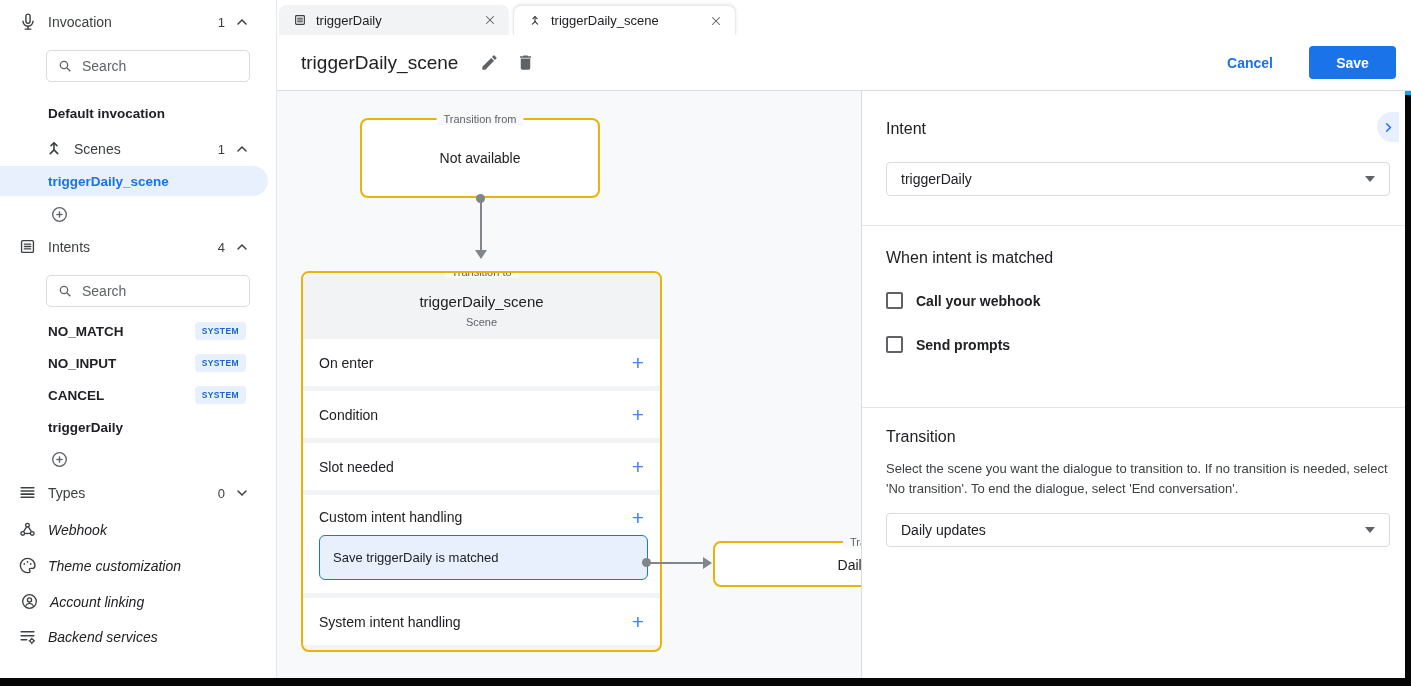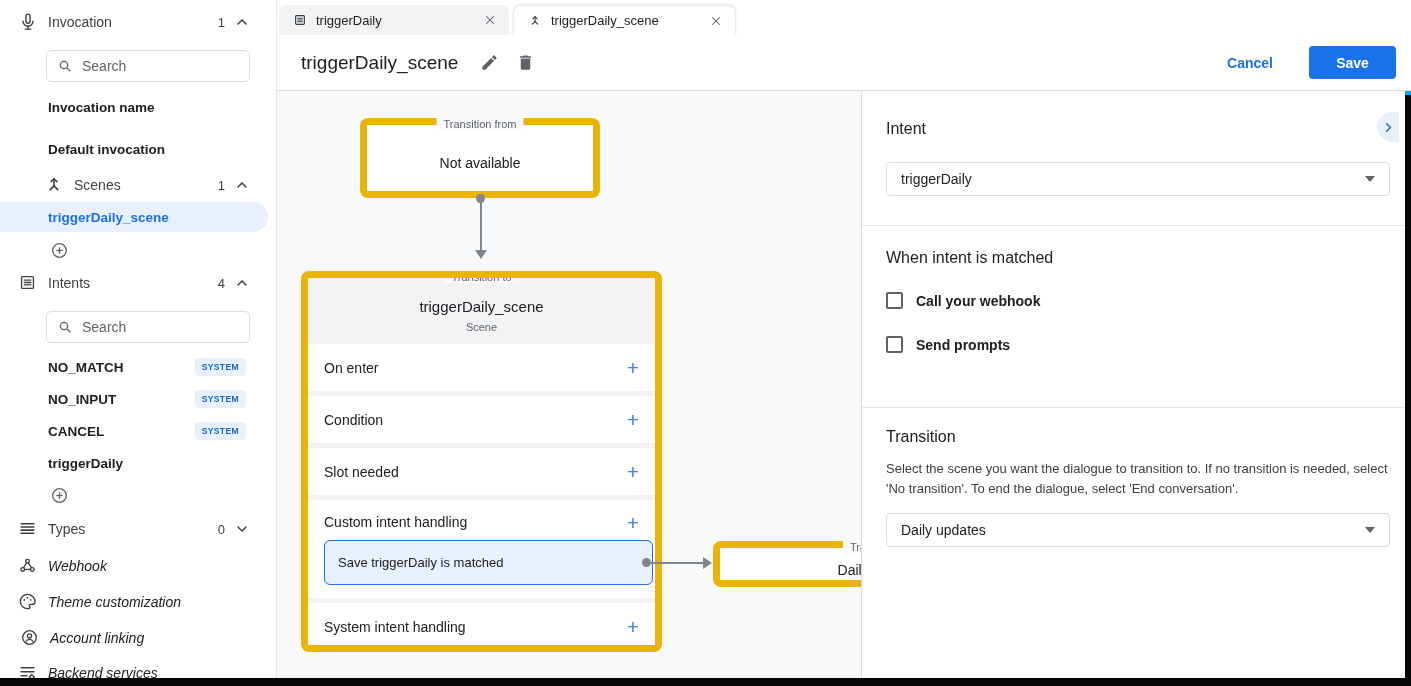--- a/index.html
+++ b/index.html
@@ -41,21 +41,21 @@
   .hdr-ic { width:19px; height:19px; color:#5f6368; cursor:pointer; }
   .hdr-edit { margin-left:22px; }
   .hdr-del { margin-left:17px; }
   .hdr-right { margin-left:auto; display:flex; align-items:center; padding-right:15px; }
   .btn-cancel { color:#1a73e8; font-size:14px; font-weight:bold; padding:8px 16px; cursor:pointer; }
   .btn-save { margin-left:20px; background:#1a73e8; color:#fff; font-size:14px; font-weight:bold; border:0; border-radius:4px; width:87px; height:33px; cursor:pointer; font-family:inherit; }
 
   
   .canvas { position:absolute; left:277px; top:91px; width:584px; height:587px; background:#f8f9fa; overflow:hidden; }
   .legend { position:absolute; top:-7px; left:50%; transform:translateX(-50%); background:#f8f9fa; padding:0 7px; font-size:11px; color:#5f6368; white-space:nowrap; }
-  .gbox { position:absolute; background:#fff; border:7px solid #eab308; border-radius:8px; }
+  .gbox { position:absolute; background:#fff; border:2px solid #eab308; border-radius:8px; }
   .from-box { left:83px; top:27px; width:240px; height:80px; }
   .from-text { position:absolute; left:0; right:0; top:30px; text-align:center; font-size:14px; color:#202124; }
   .dot { position:absolute; width:9px; height:9px; border-radius:50%; background:#80868b; }
   .v-line { position:absolute; left:203px; top:110px; width:1.5px; height:50px; background:#80868b; }
   .arrow-down { position:absolute; left:198px; top:159px; width:0; height:0; border-left:6px solid transparent; border-right:6px solid transparent; border-top:9px solid #80868b; }
   .h-line { position:absolute; top:471px; left:371px; width:57px; height:1.5px; background:#80868b; }
   .arrow-right { position:absolute; left:426px; top:466px; width:0; height:0; border-top:6px solid transparent; border-bottom:6px solid transparent; border-left:9px solid #80868b; }
 
   .scene-card { left:24px; top:180px; width:361px; height:381px; background:#f1f3f4; overflow:hidden; }
   .sc-head { height:66px; background:#f1f3f4; text-align:center; padding-top:20px; }
@@ -120,21 +120,20 @@
     <div class="s-search" style="margin-top:15px;">
       <span>
         <svg viewBox="0 0 24 24" width="16" height="16" fill="none" stroke="currentColor" stroke-width="2">
             <circle cx="10.5" cy="10.5" r="5.5"></circle>
             <line x1="15" y1="15" x2="20" y2="20"></line>
           </svg>
       </span>
       <input placeholder="Search" style="">
     </div>
 
-    <div class="s-item" style="margin-top:14px;">Invocation name</div>
     <div class="s-item" style="margin-top:20px;">Default invocation</div>
 
     <div class="s-head" style="margin-top:12px;padding-left:44px;">
       <span class="s-ic">
         <svg viewBox="0 0 24 24" width="20" height="20" fill="none" stroke="currentColor" stroke-width="1.9" stroke-linecap="round">
             <path d="M12 5v8"></path>
             <polyline points="8.5,8 12,4.5 15.5,8"></polyline>
             <path d="M12 13l-4.5 4.5"></path>
             <path d="M12 13l4.5 4.5"></path>
           </svg>

